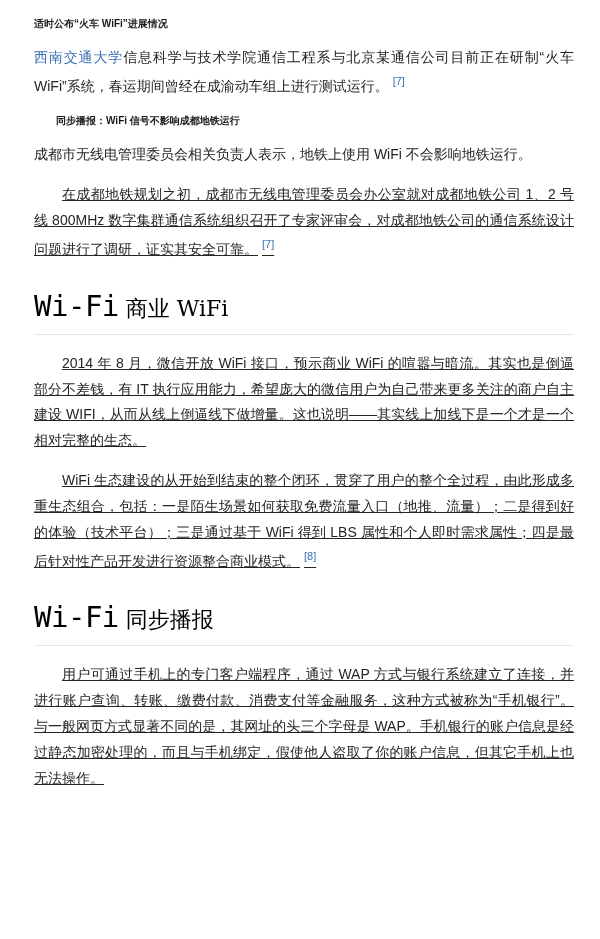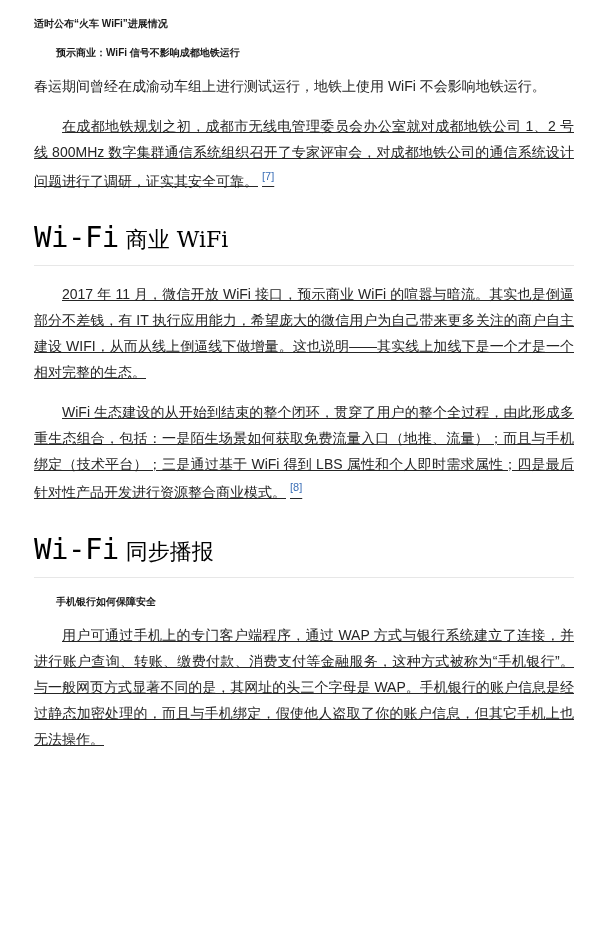--- a/index.html
+++ b/index.html
@@ -77,35 +77,35 @@
 </style>
 </head>
 <body>
 
 <div class="page">
 
   <div class="spacer-top"></div>
 
   <h3 class="h-sub">适时公布“火车 WiFi”进展情况</h3>
 
+  <p><a class="wikilink" href="#">西南交通大学</a><span>信息科学与技术学院通信工程系与北京某通信公司目前正在研制“火车 WiFi”系统，春运期间曾经在成渝动车组上进行测试运行。</span><span class="ref">[7]</span></p>
 
-  <h3 class="h-sub indent">预示商业：WiFi 信号不影响成都地铁运行</h3>
+  <h3 class="h-sub indent">同步播报：WiFi 信号不影响成都地铁运行</h3>
 
-  <p><span>春运期间曾经在成渝动车组上进行测试运行，地铁上使用 WiFi 不会影响地铁运行。</span></p>
+  <p><span>成都市无线电管理委员会相关负责人表示，地铁上使用 WiFi 不会影响地铁运行。</span></p>
 
   <p class="ind"><span>在成都地铁规划之初，成都市无线电管理委员会办公室就对成都地铁公司 1、2 号线 800MHz 数字集群通信系统组织召开了专家评审会，对成都地铁公司的通信系统设计问题进行了调研，证实其安全可靠。</span><span class="ref">[7]</span></p>
 
 
   <h2 class="section"><span class="wifi-mono">Wi-Fi</span><span> 商业 WiFi</span></h2>
   <hr class="rule">
 
-  <p class="ind"><span>2017 年 11 月，微信开放 WiFi 接口，预示商业 WiFi 的喧嚣与暗流。其实也是倒逼部分不差钱，有 IT 执行应用能力，希望庞大的微信用户为自己带来更多关注的商户自主建设 WIFI，从而从线上倒逼线下做增量。这也说明——其实线上加线下是一个才是一个相对完整的生态。</span></p>
+  <p class="ind"><span>2014 年 8 月，微信开放 WiFi 接口，预示商业 WiFi 的喧嚣与暗流。其实也是倒逼部分不差钱，有 IT 执行应用能力，希望庞大的微信用户为自己带来更多关注的商户自主建设 WIFI，从而从线上倒逼线下做增量。这也说明——其实线上加线下是一个才是一个相对完整的生态。</span></p>
 
-  <p class="ind"><span>WiFi 生态建设的从开始到结束的整个闭环，贯穿了用户的整个全过程，由此形成多重生态组合，包括：一是陌生场景如何获取免费流量入口（地推、流量）；而且与手机绑定（技术平台）；三是通过基于 WiFi 得到 LBS 属性和个人即时需求属性；四是最后针对性产品开发进行资源整合商业模式。</span><span class="ref">[8]</span></p>
+  <p class="ind"><span>WiFi 生态建设的从开始到结束的整个闭环，贯穿了用户的整个全过程，由此形成多重生态组合，包括：一是陌生场景如何获取免费流量入口（地推、流量）；二是得到好的体验（技术平台）；三是通过基于 WiFi 得到 LBS 属性和个人即时需求属性；四是最后针对性产品开发进行资源整合商业模式。</span><span class="ref">[8]</span></p>
 
   <h2 class="section"><span class="wifi-mono">Wi-Fi</span><span> 同步播报</span></h2>
   <hr class="rule">
 
-  <h3 class="h-sub indent">手机银行如何保障安全</h3>
 
   <p class="ind"><span>用户可通过手机上的专门客户端程序，通过 WAP 方式与银行系统建立了连接，并进行账户查询、转账、缴费付款、消费支付等金融服务，这种方式被称为“手机银行”。与一般网页方式显著不同的是，其网址的头三个字母是 WAP。手机银行的账户信息是经过静态加密处理的，而且与手机绑定，假使他人盗取了你的账户信息，但其它手机上也无法操作。</span></p>
 
 </div>
 
 </body></html>

